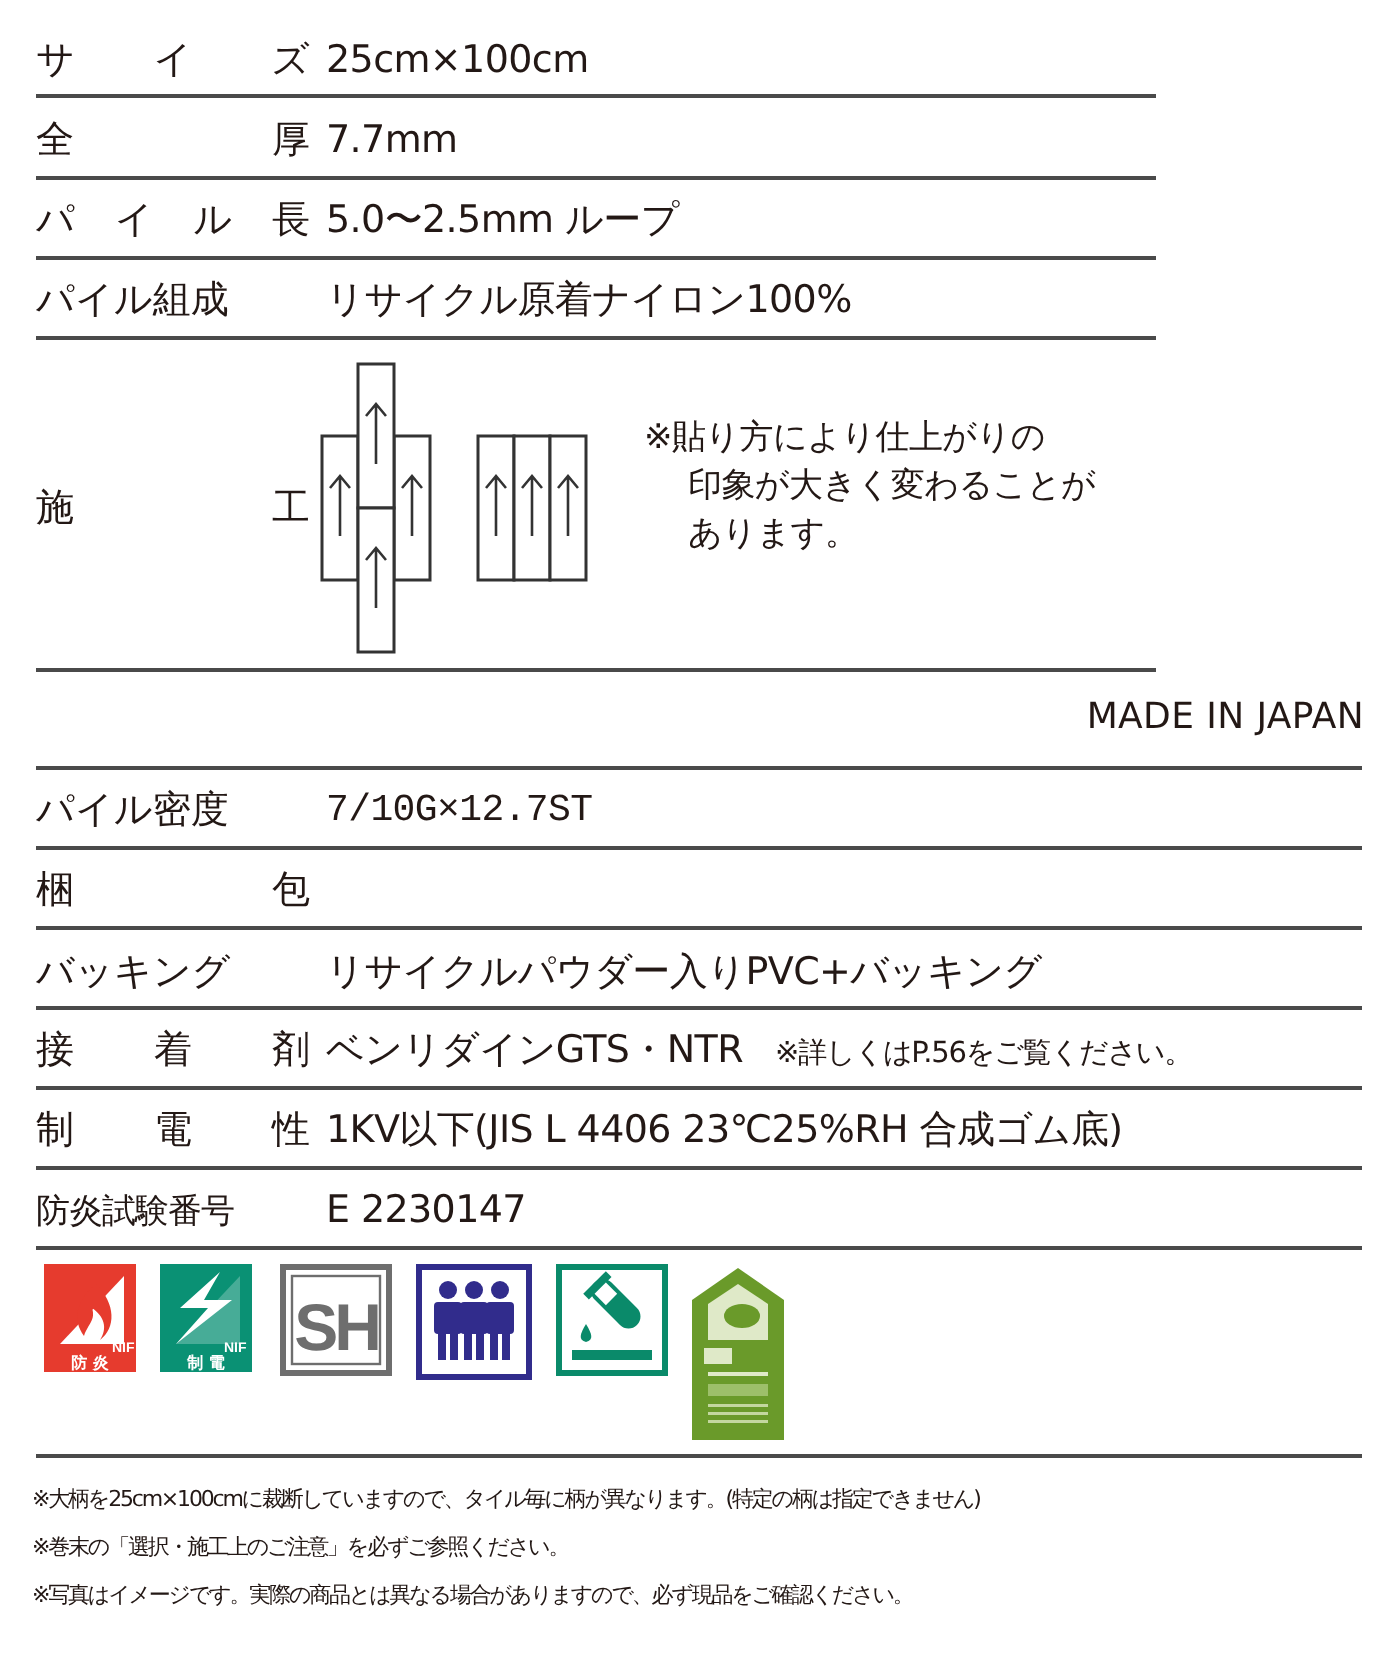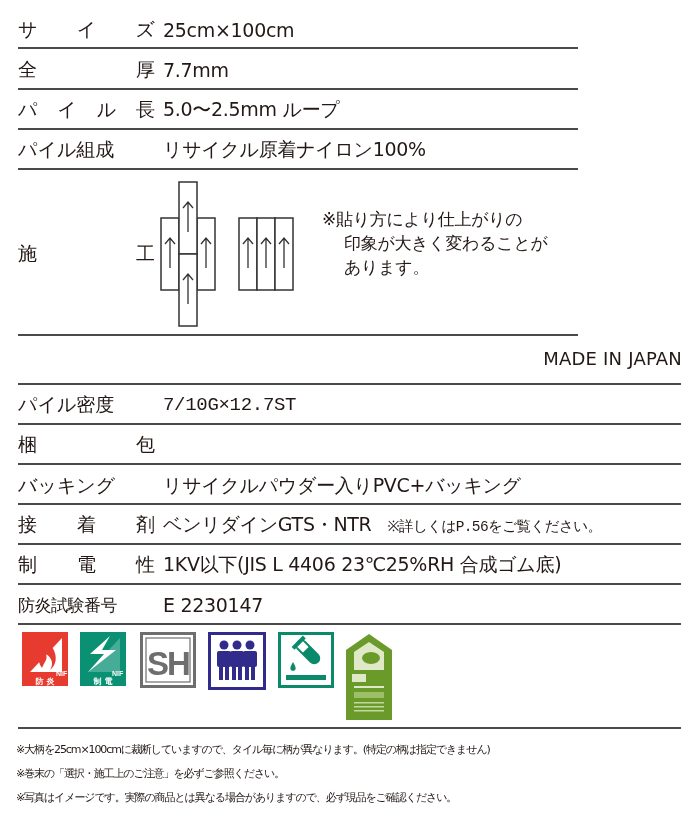--- a/index.html
+++ b/index.html
@@ -9,21 +9,21 @@
   .row { position: absolute; left: 18px; height: 40px; display: flex; align-items: center; }
   .row.top { width: 560px; }
   .row.bottom { width: 663px; }
   .rule { position: absolute; left: 18px; height: 2px; background: #4a4a4a; }
   .rule.top { width: 560px; }
   .rule.bottom { width: 663px; }
 
   .label { width: 145px; font-size: 19px; letter-spacing: 0px; white-space: nowrap; display: flex; justify-content: space-between; padding-right: 8px; }
   .label.free { justify-content: flex-start; }
   .value { font-size: 19px; white-space: nowrap; letter-spacing: -0.3px; }
-  .value .note { font-size: 14.5px; margin-left: 16px; letter-spacing: -0.6px; font-family: Liberation Mono, monospace; }
+  .value .note { font-size: 14.5px; margin-left: 16px; letter-spacing: -0.6px; }
 
   .made { position: absolute; right: 18px; top: 348px; font-size: 18px; letter-spacing: 0.2px; }
 
   
   .diagram { position: absolute; left: 160px; top: 180px; width: 140px; height: 148px; }
 
   .diagram-note { position: absolute; left: 322px; top: 207px; font-size: 17px; line-height: 24px; letter-spacing: -0.3px; }
   .diagram-note div { white-space: nowrap; }
   .indent { padding-left: 22px; }
 

